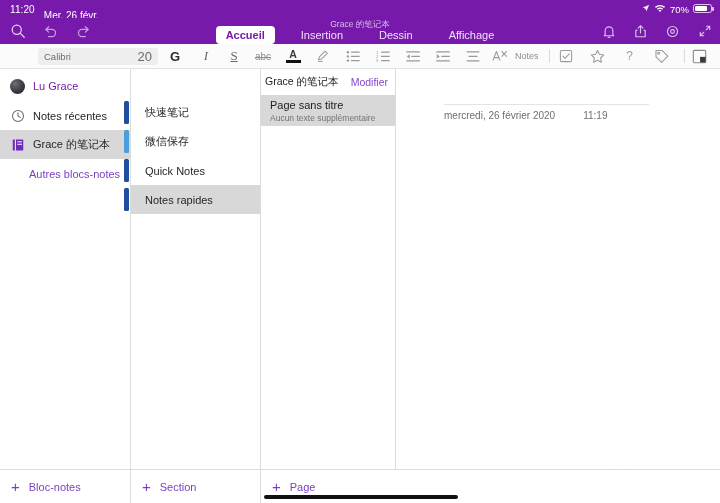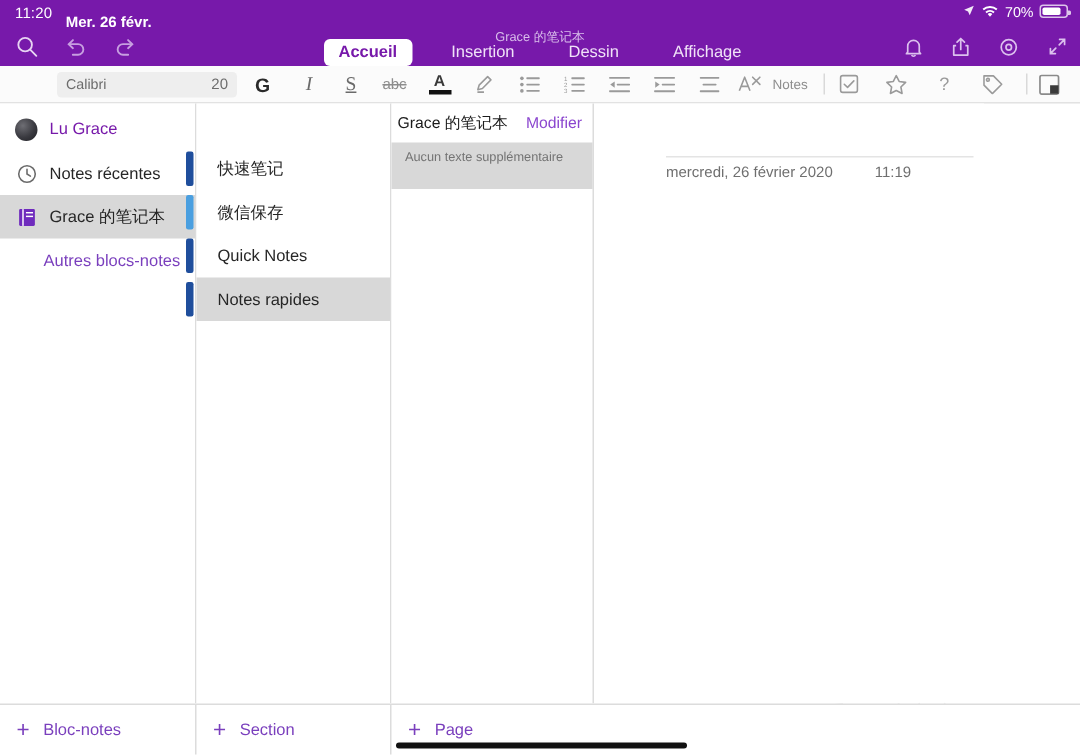--- a/index.html
+++ b/index.html
@@ -19,21 +19,21 @@
   .statusbar {
     position: absolute; top: 0; left: 0;
     width: 720px; height: 18px;
     background: #7719aa;
     color: #ffffff;
     font-size: 10px;
     display: flex; align-items: center;
   }
   .sb-left { display: flex; align-items: center; gap: 9px; padding-left: 10px; }
   .sb-time { font-weight: 400; letter-spacing: .1px; }
-  .sb-date { font-weight: 700; margin-top: 12px; }
+  .sb-date { font-weight: 400; margin-top: 12px; }
   .sb-spacer { flex: 1; }
   .sb-right { display: flex; align-items: flex-start; gap: 4px; padding-right: 8px; }
   .sb-loc { font-size: 8px; opacity: .9; }
   .sb-batt-pct { font-size: 9.5px; font-weight: 500; }
   .batt-shell {
     width: 19px; height: 9px; border: 1px solid rgba(255,255,255,.75);
     border-radius: 2.5px; position: relative; display: inline-block;
   }
   .batt-shell::after {
     content: ""; position: absolute; right: -3px; top: 2.5px;
@@ -84,21 +84,21 @@
     display: flex; align-items: center;
   }
   .font-box {
     margin-left: 38px;
     width: 120px; height: 17px;
     background: #eeeeee; border-radius: 3px;
     display: flex; align-items: center; justify-content: space-between;
     padding: 0 6px;
   }
   .font-name { font-size: 9.5px; color: #6c6c6c; }
-  .font-size { font-size: 10px; color: #6c6c6c; text-align: center; }
+  .font-size { font-size: 13px; color: #6c6c6c; text-align: center; }
   .fmt-btn {
     display: flex; align-items: center; justify-content: center;
     color: #8d8d8d;
     height: 25px;
   }
   .fmt-btn svg { display: block; }
   .gl { font-size: 13px; color: #6a6a6a; }
   .gl.serif { font-family: "Liberation Serif", serif; }
   .sep { width: 1px; height: 14px; background: #d9d9d9; }
   .styles-label { font-size: 9px; color: #8d8d8d; margin-left: 3px; }
@@ -474,20 +474,21 @@
         <span>Notes rapides</span>
       </div>
     </div>
 
     <div class="col-pages">
       <div class="pages-header">
         <span class="pages-title">Grace 的笔记本</span>
         <span class="pages-edit">Modifier</span>
       </div>
       <div class="page-row selected">
+        <div class="page-title">Page sans titre</div>
         <div class="page-sub">Aucun texte supplémentaire</div>
       </div>
     </div>
 
     <div class="col-canvas">
       <div class="meta-rule"></div>
       <div class="meta-line">
         <span class="meta-date">mercredi, 26 février 2020</span>
         <span class="meta-time">11:19</span>
       </div>

